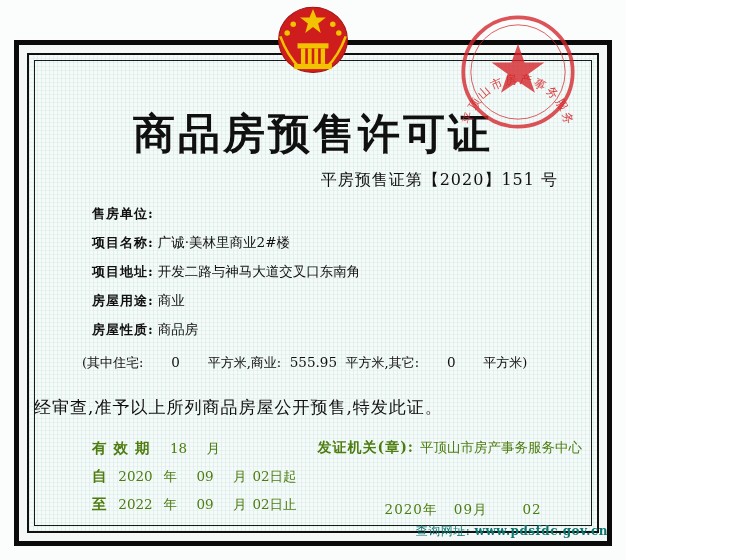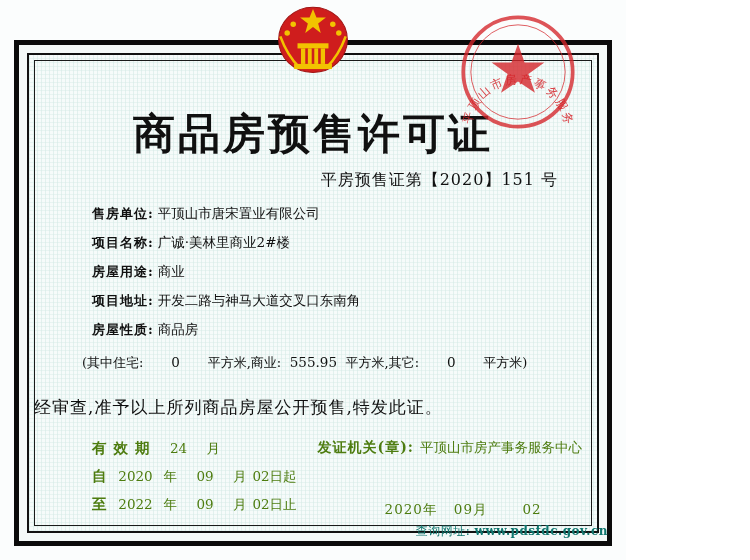--- a/index.html
+++ b/index.html
@@ -251,36 +251,35 @@
   </div>
 
   <div class="content">
 
     <div class="title">商品房预售许可证</div>
 
     <div class="cert-no">平房预售证第【2020】151 号</div>
 
     <div class="row">
       <span class="lbl">售房单位:</span>
-      <span class="val">平顶山市唐宋置业有限公司</span>
     </div>
 
     <div class="row">
       <span class="lbl">项目名称:</span>
       <span class="val">广诚·美林里商业2#楼</span>
     </div>
 
     <div class="row">
+      <span class="lbl">项目地址:</span>
+      <span class="val">开发二路与神马大道交叉口东南角</span>
+    </div>
+
+    <div class="row">
       <span class="lbl">房屋用途:</span>
       <span class="val">商业</span>
-    </div>
-
-    <div class="row">
-      <span class="lbl">项目地址:</span>
-      <span class="val">开发二路与神马大道交叉口东南角</span>
     </div>
 
     <div class="row">
       <span class="lbl">房屋性质:</span>
       <span class="val">商品房</span>
     </div>
 
     <div class="spacer-sm"></div>
 
 
@@ -293,21 +292,21 @@
       <span class="num">0</span>
       <span>平方米)</span>
     </div>
 
     <div class="statement">经审查,准予以上所列商品房屋公开预售,特发此证。</div>
 
     <div class="bottom">
 
       <div class="b-line">
         <span class="lbl">有 效 期</span>
-        <span class="num">24</span>
+        <span class="num">18</span>
         <span class="val">月</span>
       </div>
 
       <div class="b-line">
         <span class="lbl">自</span>
         <span class="num">2020</span>
         <span class="val">年</span>
         <span class="num">09</span>
         <span class="val">月</span>
         <span class="num">02日起</span>

